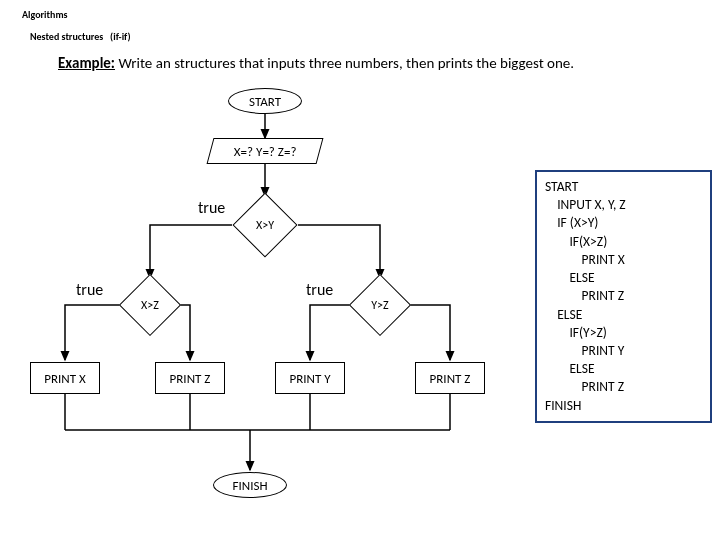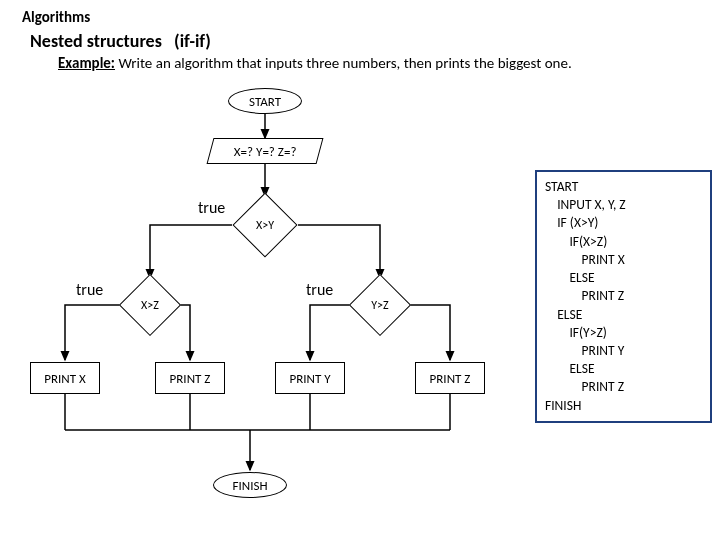--- a/index.html
+++ b/index.html
@@ -5,22 +5,22 @@
   body {
     margin: 0;
     padding: 0;
     width: 720px;
     height: 540px;
     font-family: Calibri, Arial, sans-serif;
     font-size: 14px;
     background: #fff;
     position: relative;
   }
-  .heading1 { position: absolute; left: 22px; top: 8px; font-weight: bold; font-size: 15px; }
-  .heading2 { position: absolute; left: 30px; top: 30px; font-weight: bold; font-size: 18px; }
+  .heading1 { position: absolute; left: 22px; top: 8px; font-weight: bold; font-size: 10px; }
+  .heading2 { position: absolute; left: 30px; top: 30px; font-weight: bold; font-size: 10px; }
   .heading2b { font-weight: bold; }
   .example { position: absolute; left: 22px; top: 54px; font-size: 15px; }
   .example .lbl { font-weight: bold; text-decoration: underline; padding-left: 36px; }
 
   
   .fc { position: absolute; left: 0; top: 0; width: 720px; height: 540px; }
   .box {
     position: absolute;
     border: 1.5px solid #000;
     background: #fff;
@@ -77,21 +77,21 @@
 </style>
 </head>
 <body>
 
 <div class="heading1">Algorithms</div>
 <div class="heading2">
   <span>Nested structures</span>&nbsp;&nbsp;
   <span class="heading2b">(if-if)</span>
 </div>
 <div class="example">
-  <span class="lbl">Example:</span><span> Write an algorithm that inputs three numbers, then prints the biggest one.</span>
+  <span class="lbl">Example:</span><span> Write an structures that inputs three numbers, then prints the biggest one.</span>
 </div>
 
 <div class="fc">
 
   <svg class="arrows" viewBox="0 0 720 540">
     <defs>
       <marker id="ah" markerWidth="8" markerHeight="8" refX="6" refY="3" orient="auto">
         <path d="M0,0 L7,3 L0,6 Z" fill="#000"></path>
       </marker>
     </defs>

